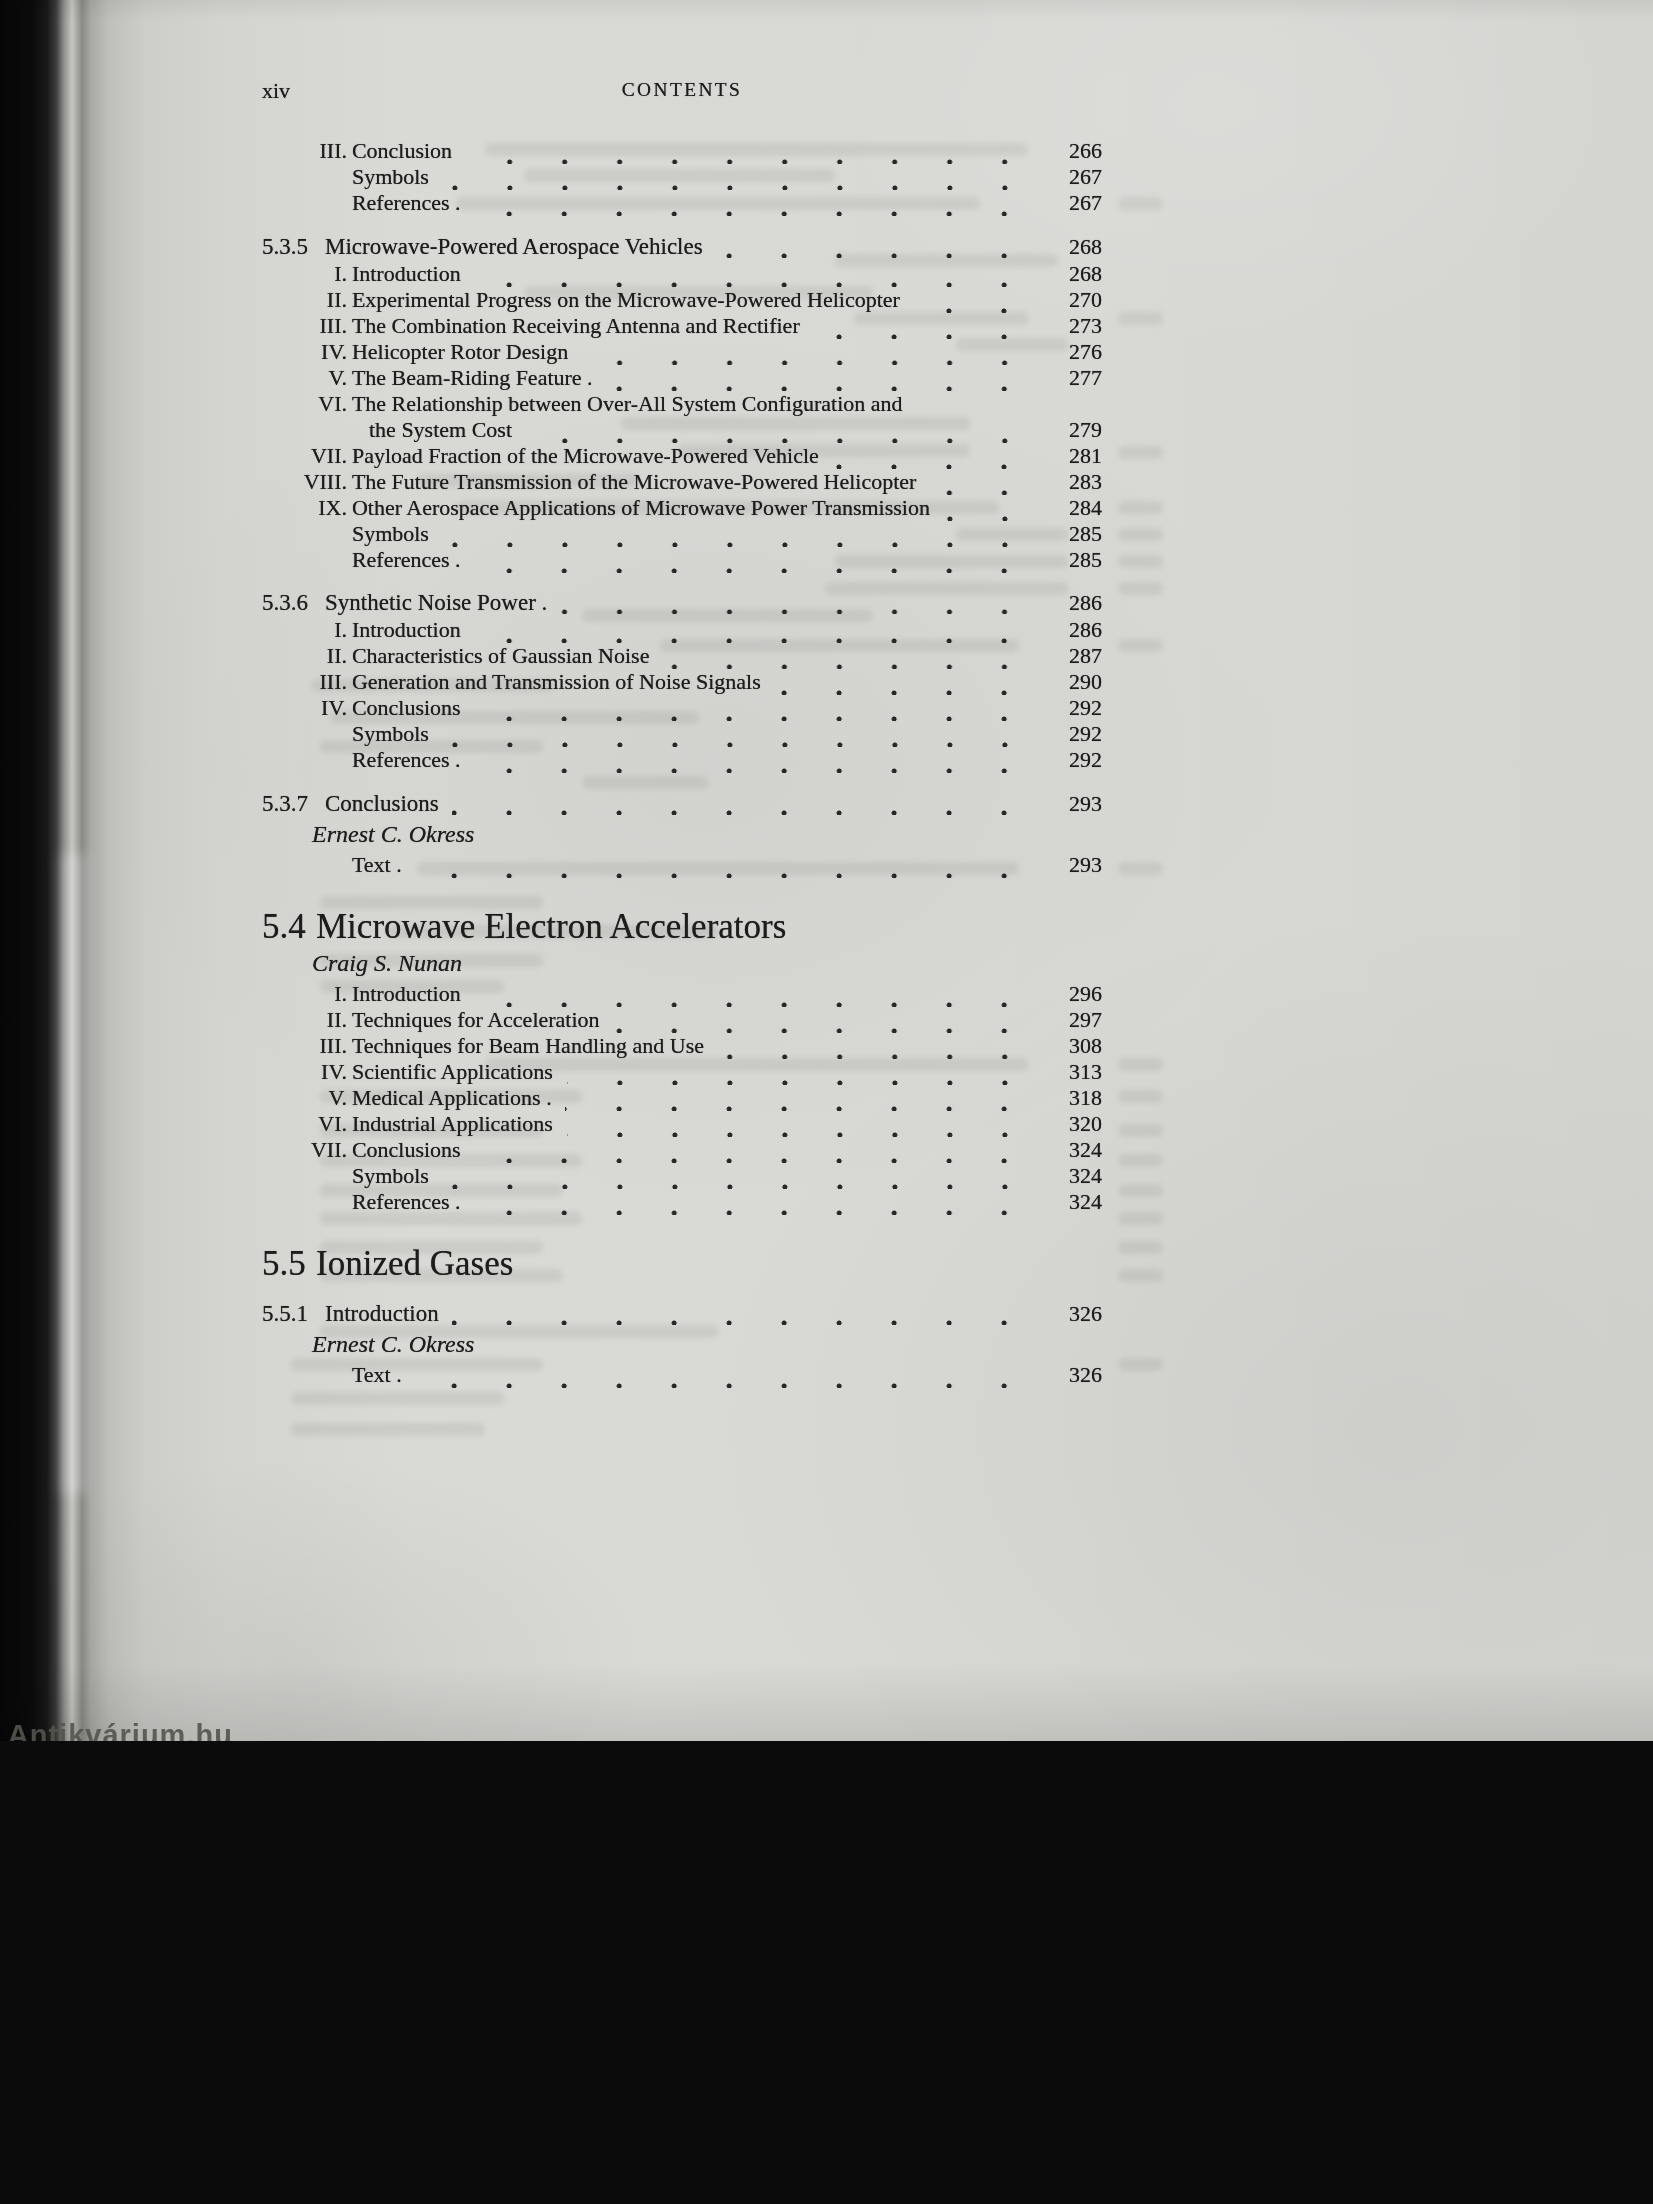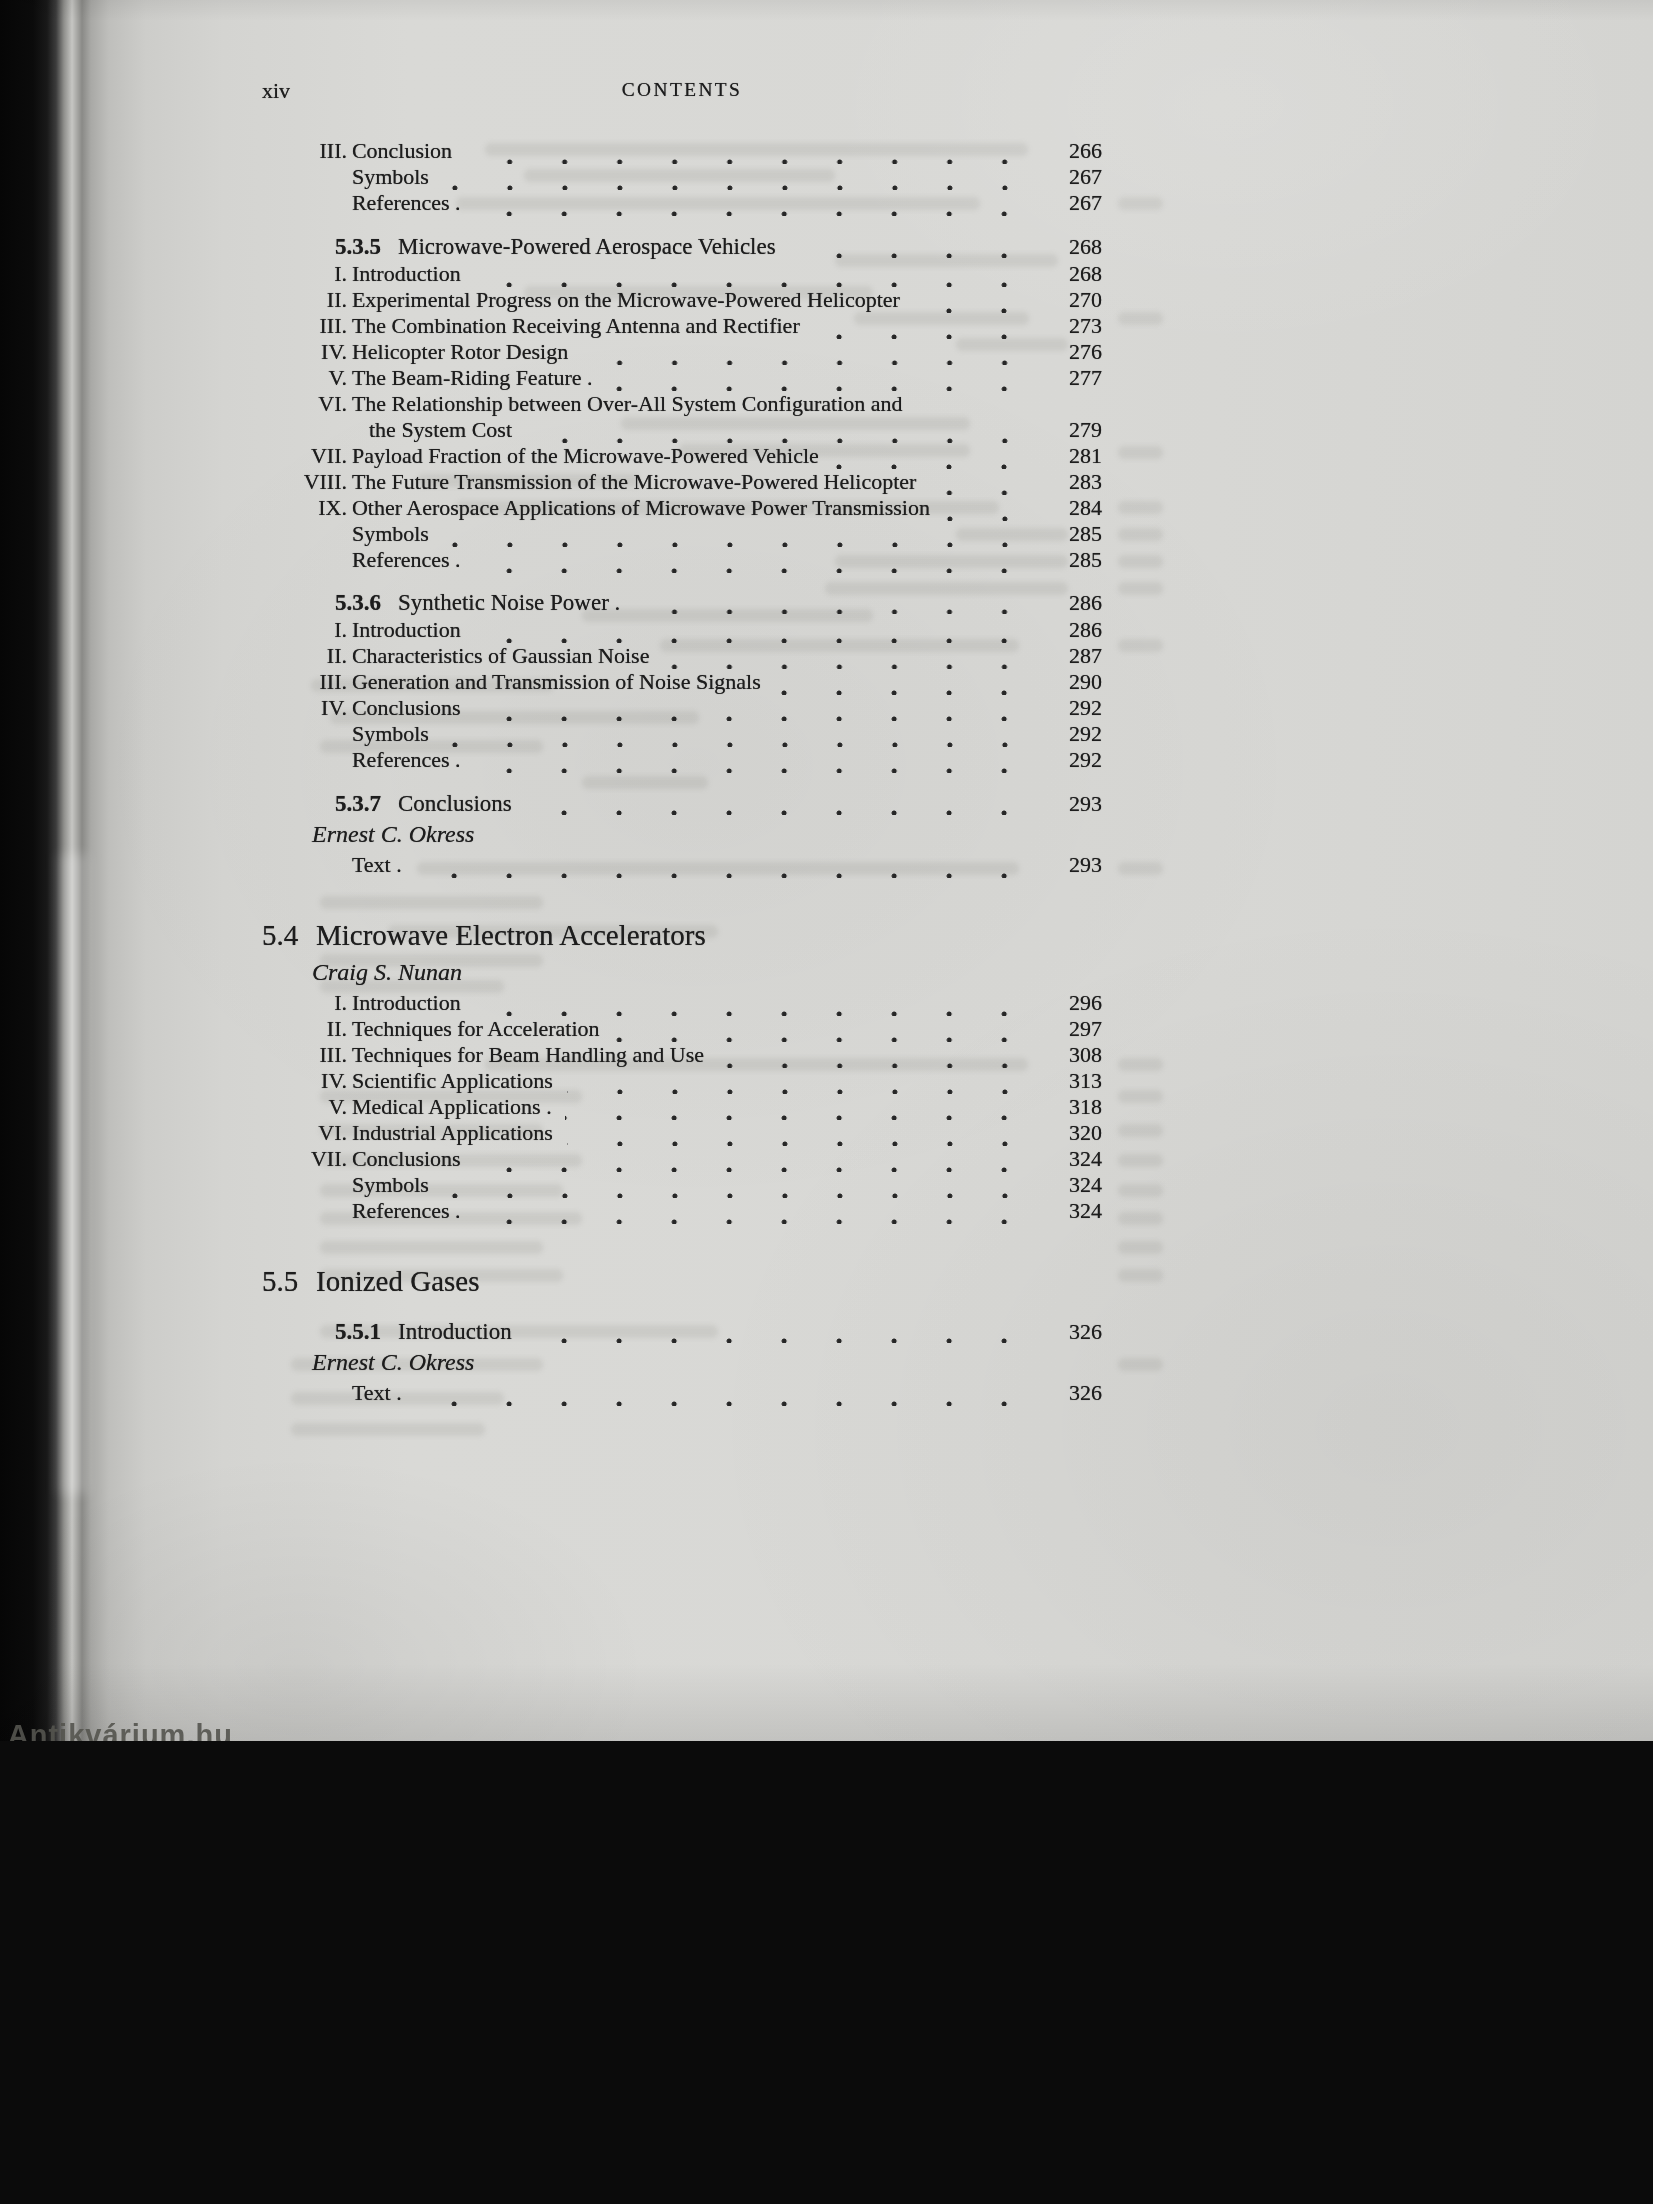--- a/index.html
+++ b/index.html
@@ -59,23 +59,23 @@
   .n  { flex:none; }
   .t  { white-space:nowrap; }
   .pg { flex:none; width:56px; text-align:right; font-size:22px; }
 
   .item { line-height:26px; font-size:22px; }
   .item .n { width:85px; text-align:right; }
   .item .t { margin-left:4.9px; }
   .item.cont .t { margin-left:22px; }
 
   .section { margin-top:15.5px; line-height:29px; font-size:23px; }
-  .section .n { margin-left:73px; width:63px; text-align:left;font-weight:bold; }
-
-  .chapter { margin-top:38px; line-height:39px; font-size:29px; }
+  .section .n { width:63px; text-align:left; }
+
+  .chapter { margin-top:29px; line-height:39px; font-size:35px; }
   .chapter .n { width:54px; }
 
   .author {
     margin-top:1.9px; margin-bottom:1.9px; padding-left:50px;
     line-height:31px; font-size:24px; font-style:italic;
   }
 
   .leader {
     flex:1 1 auto; align-self:baseline;
     height:26px; margin:0 13.6px 0 13.6px; min-width:0;

